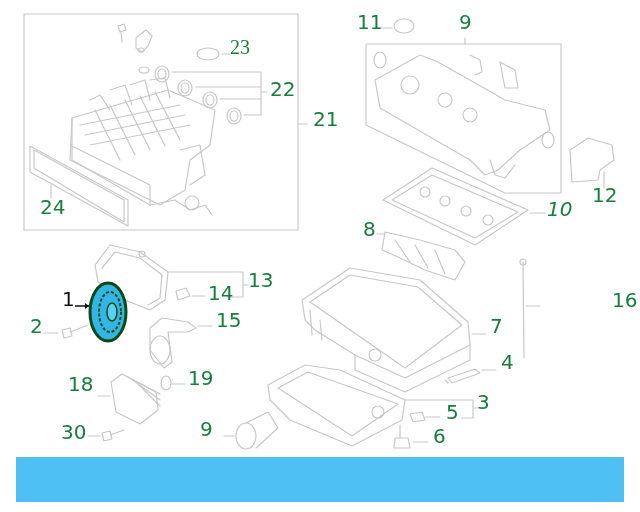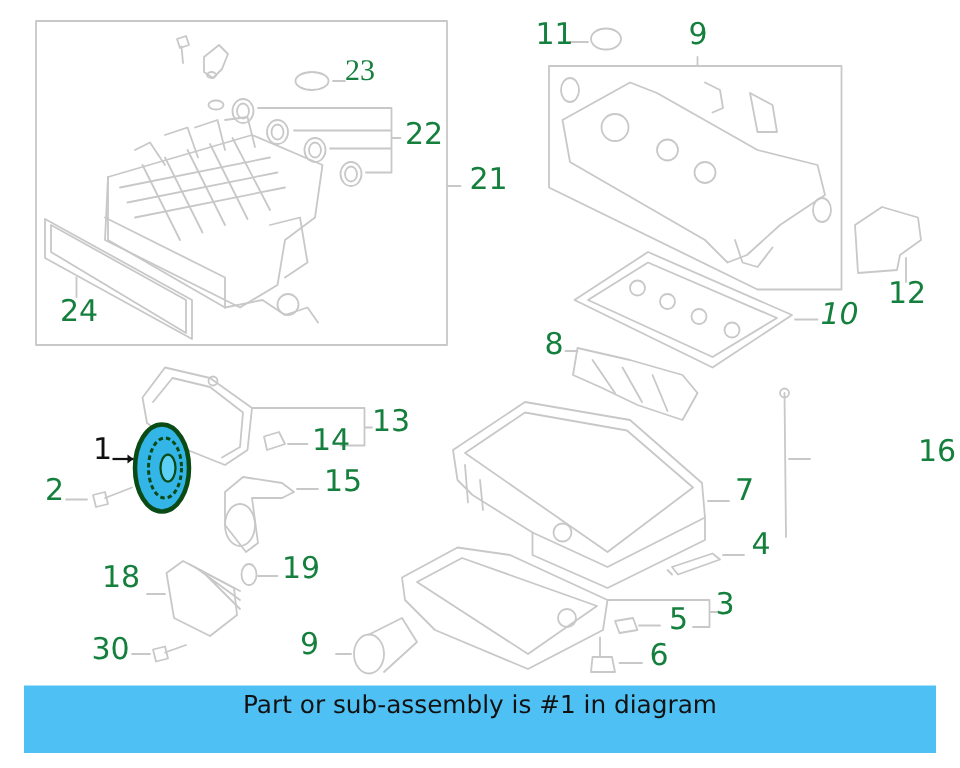--- a/index.html
+++ b/index.html
@@ -197,14 +197,13 @@
     <span class="lbl" style="left: 68px; top: 374px; text-align: right;">18</span>
     <span class="lbl" style="left: 188px; top: 368px;">19</span>
     <span class="lbl" style="left: 61px; top: 422px;">30</span>
     <span class="lbl" style="left: 313px; top: 109px;">21</span>
     <span class="lbl" style="left: 270px; top: 79px;">22</span>
     <span class="lbl" style="left: 230px; top: 37px; font-family: Liberation Serif, serif;">23</span>
     <span class="lbl" style="left: 40px; top: 197px;">24</span>
   </div>
 
 <div id="banner">
-  <div>Part or sub-assembly is #1 in diagram</div>
 </div>
 
 </body></html>

